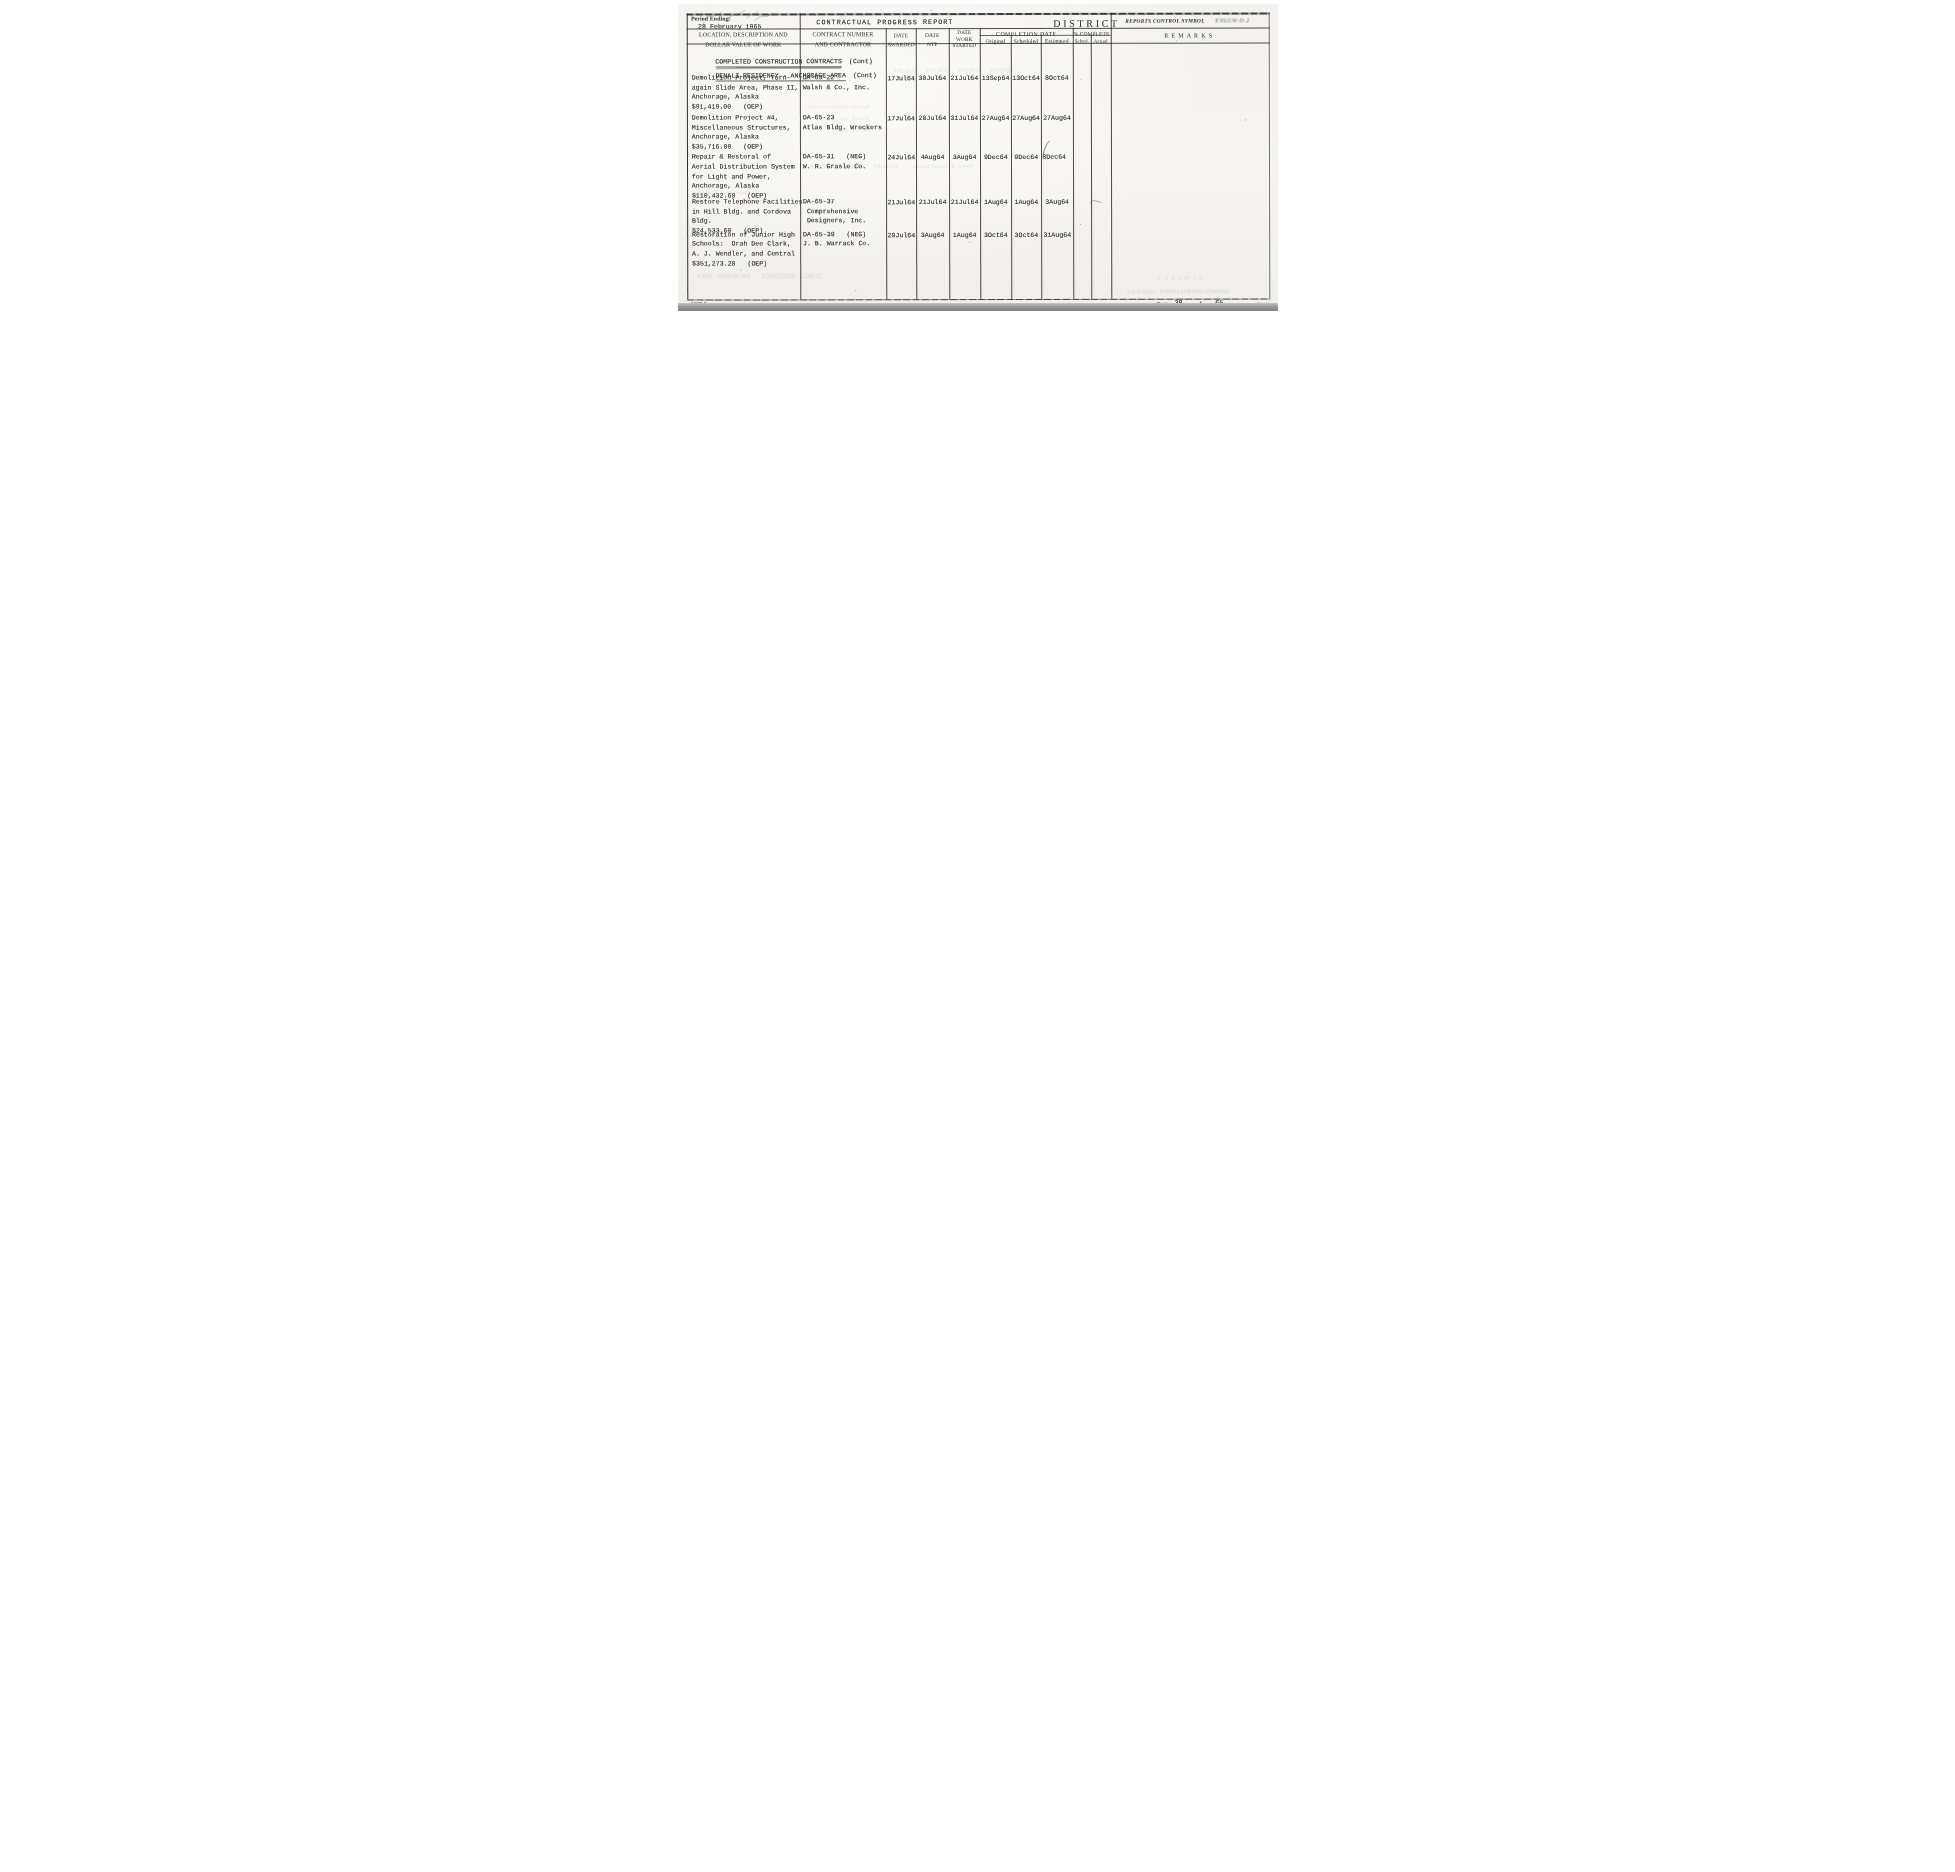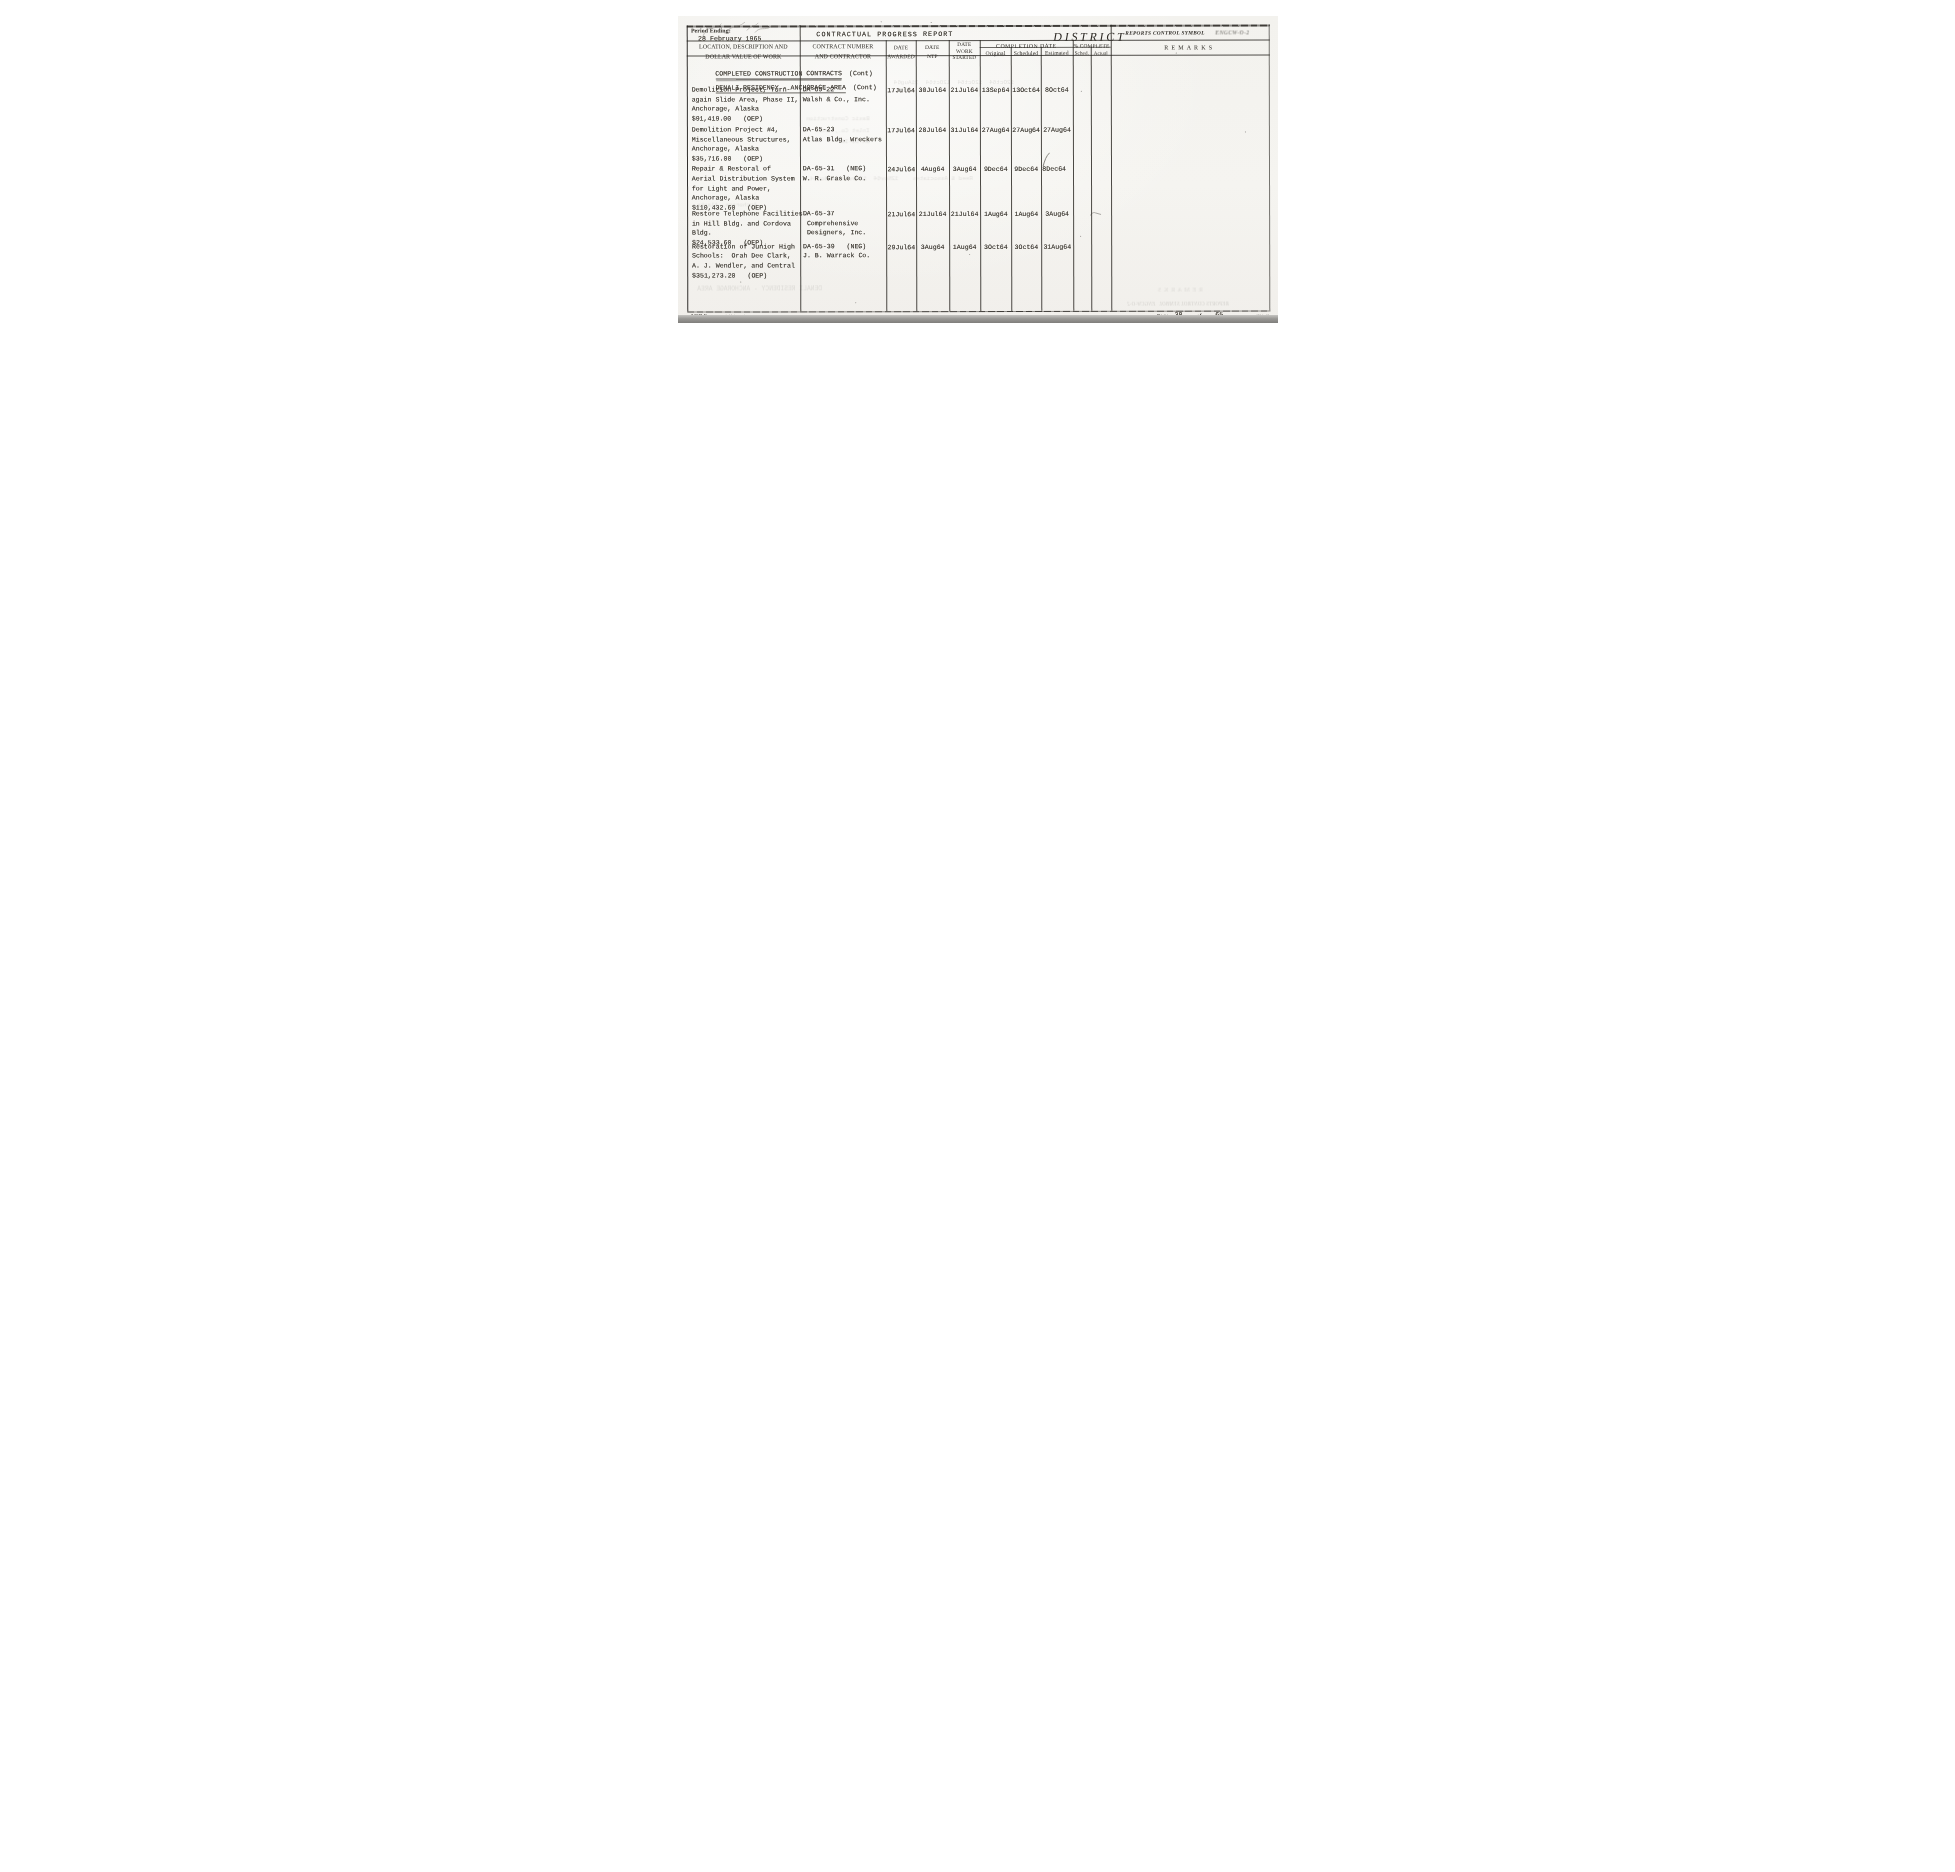--- a/index.html
+++ b/index.html
@@ -3,21 +3,21 @@
 <meta charset="utf-8">
 <style>
   * { box-sizing: border-box; margin: 0; padding: 0; }
   html,body { background:#ffffff; }
   body { font-family: "Liberation Serif", serif; }
 
   .paper {
     position: relative;
     width: 600px;
     height: 307px;
-    margin: 16px auto;
+    margin: 4px auto;
     overflow: hidden;
     background:
       radial-gradient(ellipse at 35% 25%, rgba(255,255,255,.55), rgba(0,0,0,0) 60%),
       linear-gradient(180deg, #f3f2ee 0%, #f5f4f0 55%, #f1efeb 100%);
     color:#353229;
   }
   .sheet { position:absolute; inset:0; transform: rotate(-0.12deg); }
 
   
   .vl { position:absolute; width:0.8px; background: rgba(38,35,31,.82); }
@@ -72,21 +72,21 @@
     <div class="vl" style="left:55.53%; top:10.25%; height:85.7%;"></div>
     <div class="vl" style="left:60.54%; top:10.25%; height:85.7%;"></div>
     <div class="vl" style="left:65.81%; top:7.95%; height:88.0%;"></div>
     <div class="vl" style="left:68.89%; top:10.25%; height:85.7%;"></div>
     <div class="vl" style="left:72.11%; top:3.05%; height:92.9%;"></div>
     <div class="vl" style="left:98.55%; top:3.05%; height:92.9%; opacity:.75;"></div>
 
     <div class="lbl" style="left:2.2%; top:3.55%; font-size:5.9px; font-weight:bold;">Period Ending:</div>
     <div class="type" style="left:3.4%; top:5.75%;">28 February 1965</div>
     <div class="type" style="left:23.1%; top:4.55%; font-size:6.8px; letter-spacing:1px;">CONTRACTUAL PROGRESS REPORT</div>
-    <div class="lbl" style="left:62.6%; top:4.65%; font-size:12px; letter-spacing:2.7px;font-style:italic;">DISTRICT</div>
+    <div class="lbl" style="left:62.6%; top:4.65%; font-size:10px; letter-spacing:2.7px;">DISTRICT</div>
     <div class="lbl" style="left:74.6%; top:4.55%; font-size:5.3px; font-weight:bold; font-style:italic; letter-spacing:0.3px;">REPORTS CONTROL SYMBOL</div>
     <div class="lbl rcs-val" style="left:89.6%; top:4.55%; font-size:5.5px; font-weight:bold; font-style:italic; letter-spacing:0.4px;">ENGCW-O-2</div>
 
     <div class="lbl ctr" style="left:1.5%; width:18.87%; top:8.55%; font-size:6px; line-height:1.55;">LOCATION, DESCRIPTION AND
 DOLLAR VALUE OF WORK</div>
     <div class="lbl ctr" style="left:20.37%; width:14.33%; top:8.55%; font-size:6px; line-height:1.55;">CONTRACT NUMBER
 AND CONTRACTOR</div>
     <div class="lbl ctr" style="left:34.70%; width:5.02%; top:8.75%; font-size:5.5px; line-height:1.75;">DATE
 AWARDED</div>
     <div class="lbl ctr" style="left:39.72%; width:5.40%; top:8.75%; font-size:5.5px; line-height:1.75;">DATE

